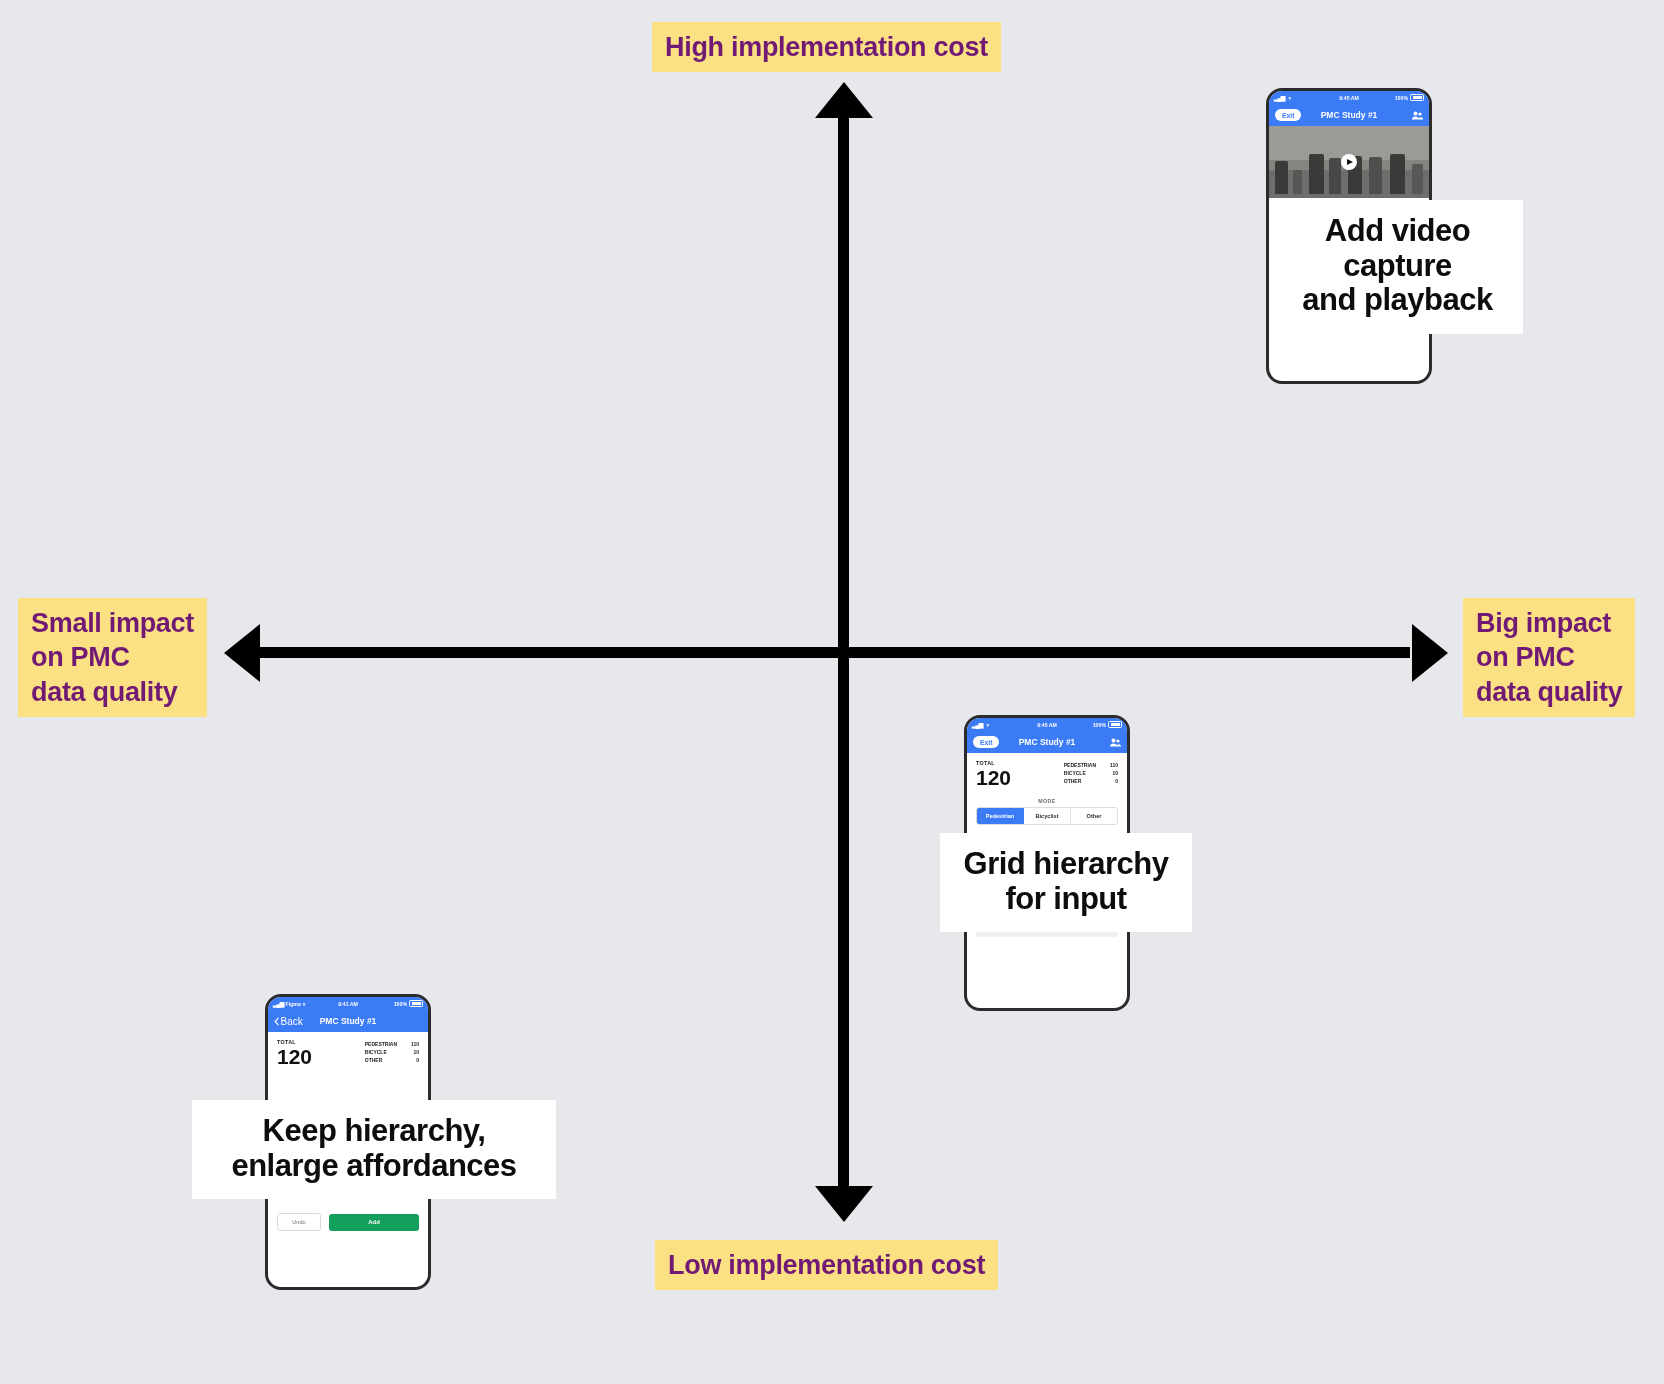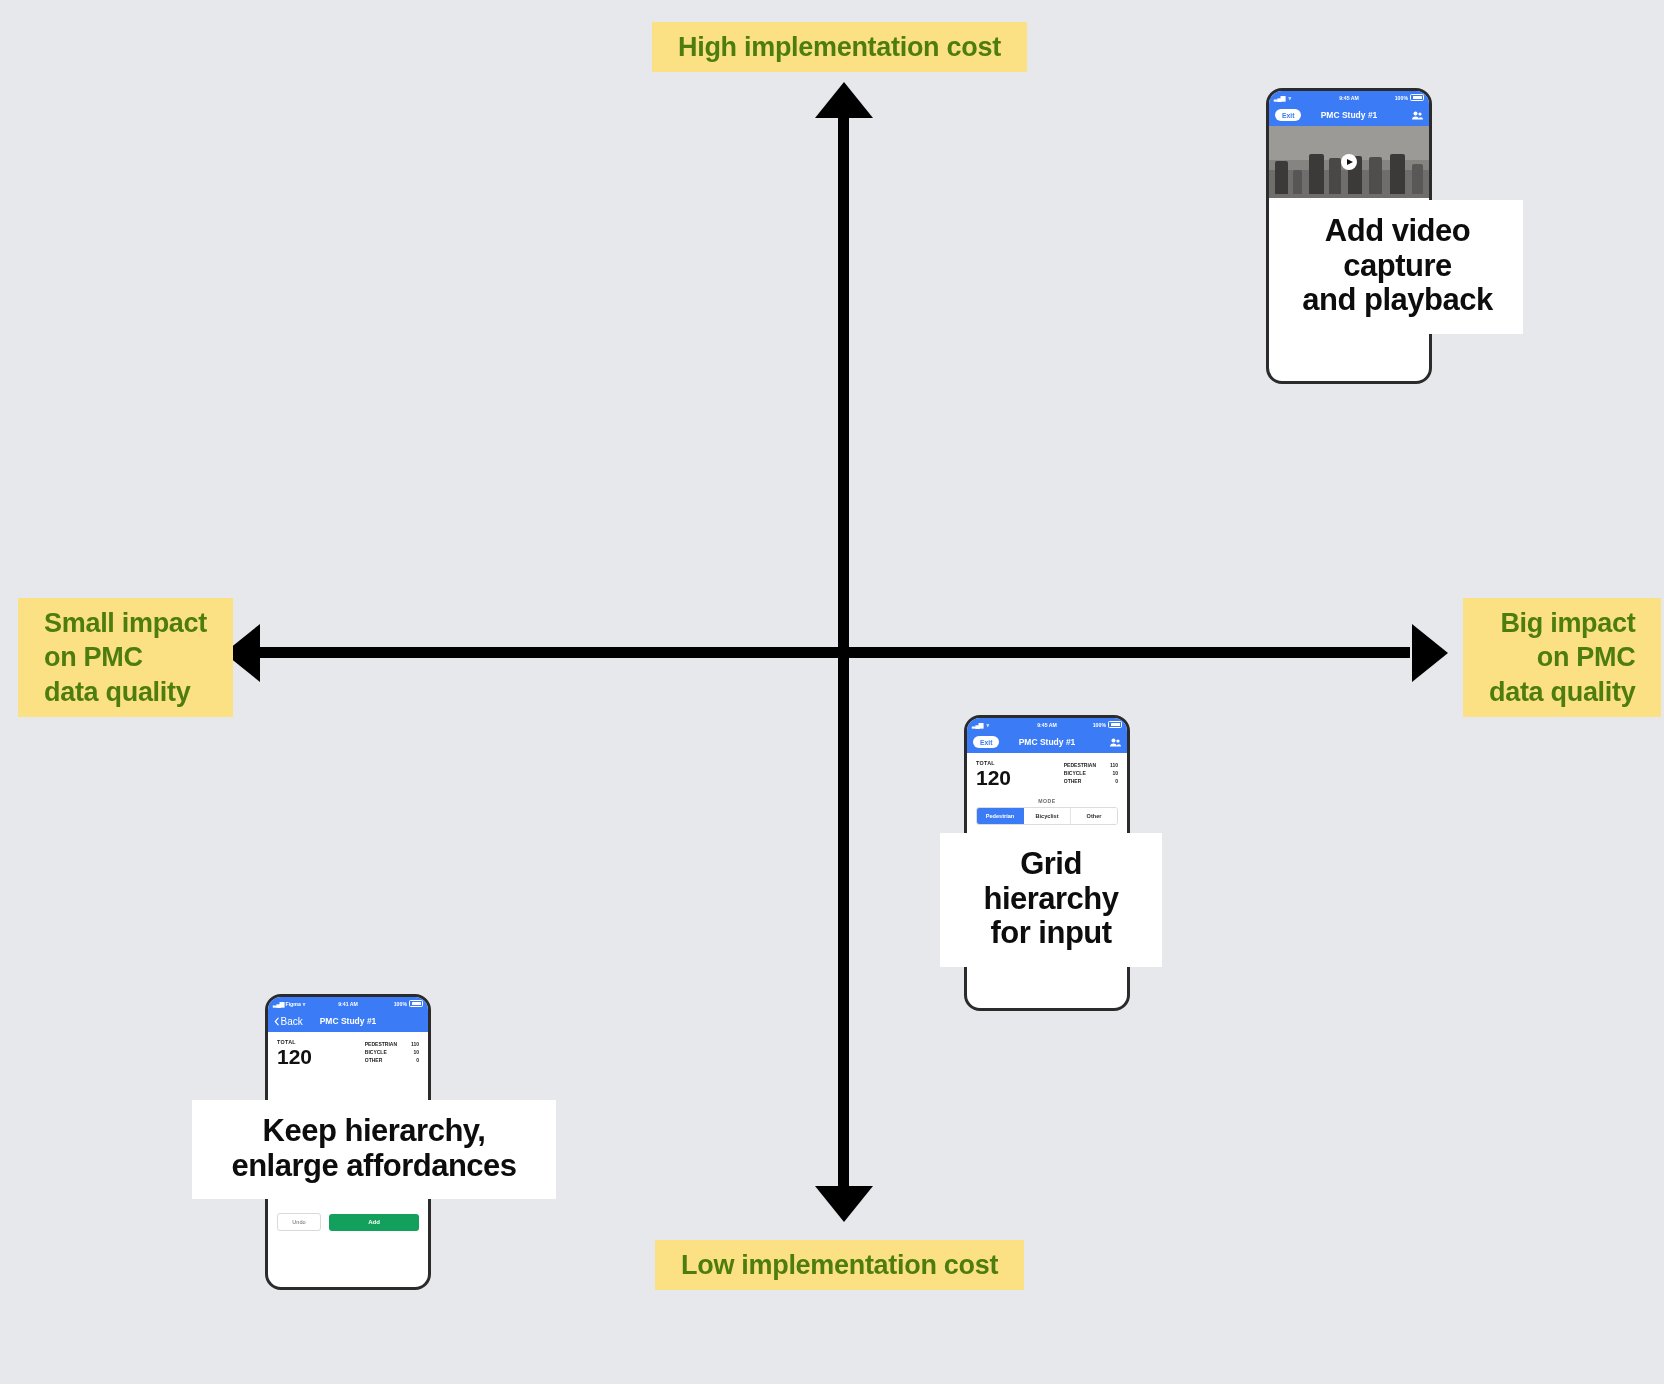--- a/index.html
+++ b/index.html
@@ -46,51 +46,51 @@
     left: 1412px; top: 624px;
     border-top: 29px solid transparent;
     border-bottom: 29px solid transparent;
     border-left: 36px solid #000;
   }
 
   
   .axis-label {
     position: absolute;
     background: #fbe183;
-    color: #4d7c0f;
+    color: #701a75;
     font-weight: bold;
     font-size: 27px;
     line-height: 1.27;
     letter-spacing: -0.3px;
-    padding: 8px 26px;
+    padding: 8px 13px;
     box-sizing: border-box;
     white-space: pre-line;
   }
   #label-top    { left: 652px; top: 22px;  }
   #label-bottom { left: 655px; top: 1240px; }
   #label-left   { left: 18px;  top: 598px; }
-  #label-right  { left: 1463px; top: 598px; text-align: right; }
+  #label-right  { left: 1463px; top: 598px; }
 
   
   .callout {
     position: absolute;
     background: #ffffff;
     color: #0d0d0d;
     font-weight: bold;
     font-size: 31px;
     line-height: 1.12;
     letter-spacing: -0.5px;
     padding: 14px 18px 16px 18px;
     box-sizing: border-box;
     text-align: center;
     white-space: pre-line;
     z-index: 40;
   }
   #callout-video { left: 1272px; top: 200px; width: 251px; }
-  #callout-grid  { left: 940px;  top: 833px; width: 222px; }
+  #callout-grid  { left: 940px;  top: 833px; width: 252px; }
   #callout-keep  { left: 192px;  top: 1100px; width: 364px; }
 
   
   .phone {
     position: absolute;
     background: #ffffff;
     border: 3px solid #2b2b2b;
     border-radius: 16px;
     overflow: hidden;
     box-sizing: border-box;

